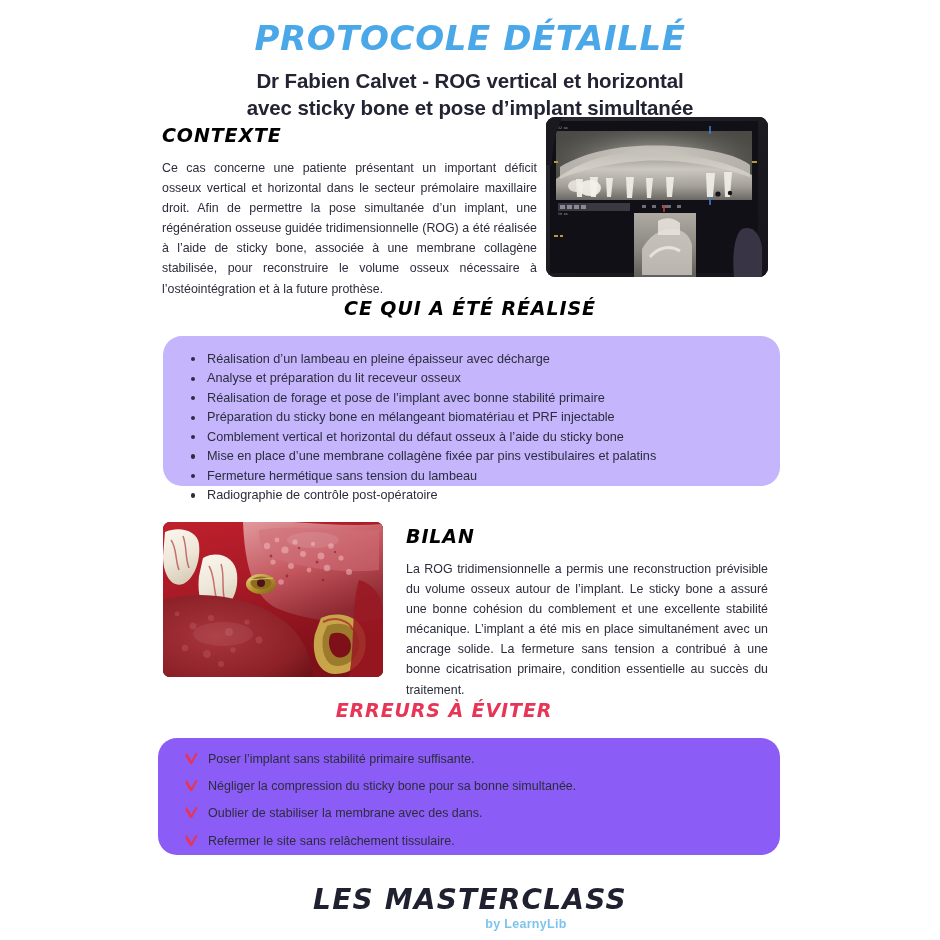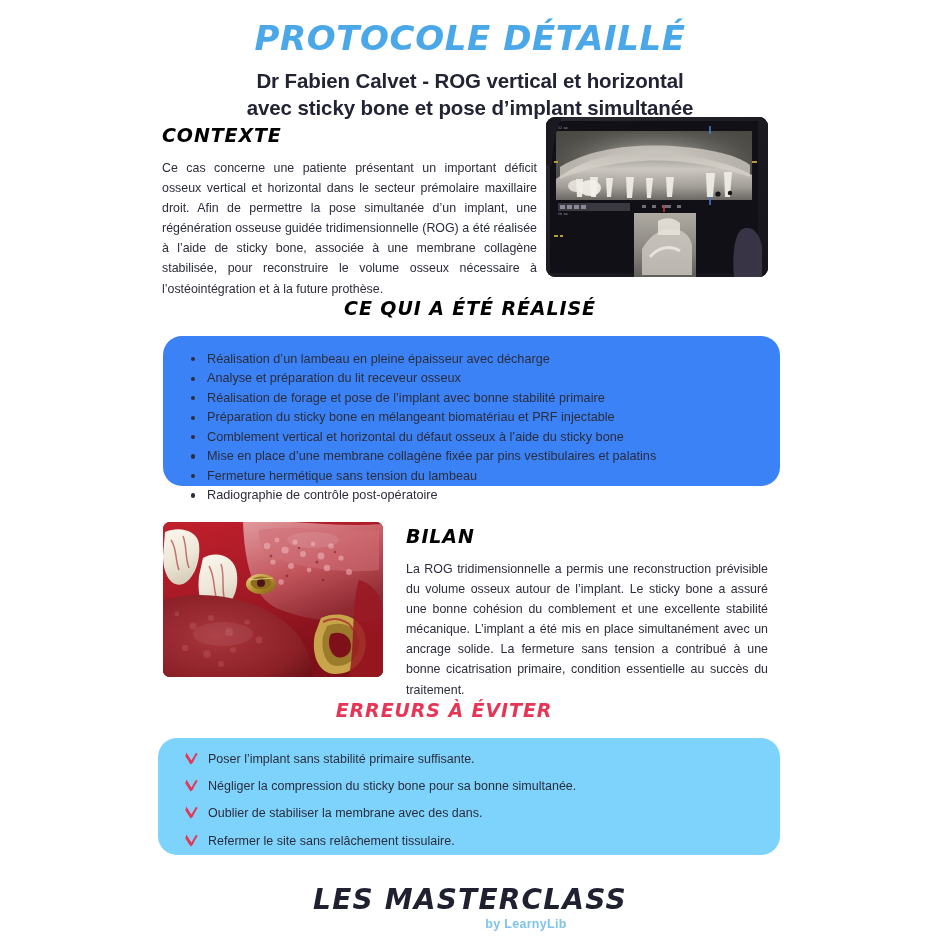--- a/index.html
+++ b/index.html
@@ -111,21 +111,21 @@
     top: 299px;
     left: 0;
     width: 940px;
   }
   .blue-box {
     position: absolute;
     top: 336px;
     left: 163px;
     width: 617px;
     height: 150px;
-    background: #3b82f6;
+    background: #c4b5fd;
     border-radius: 19px;
     box-sizing: border-box;
     padding: 15px 26px 14px 26px;
   }
   .bullets {
     list-style: none;
     margin: 0;
     padding: 0;
   }
   .bullets li {
@@ -163,21 +163,21 @@
     left: 0;
     width: 804px;
     padding-left: 42px;
   }
   .pink-box {
     position: absolute;
     top: 738px;
     left: 158px;
     width: 622px;
     height: 117px;
-    background: #7dd3fc;
+    background: #8b5cf6;
     border-radius: 19px;
     box-sizing: border-box;
     padding: 14px 26px;
   }
   .err-list {
     list-style: none;
     margin: 0;
     padding: 0;
   }
   .err-list li {

